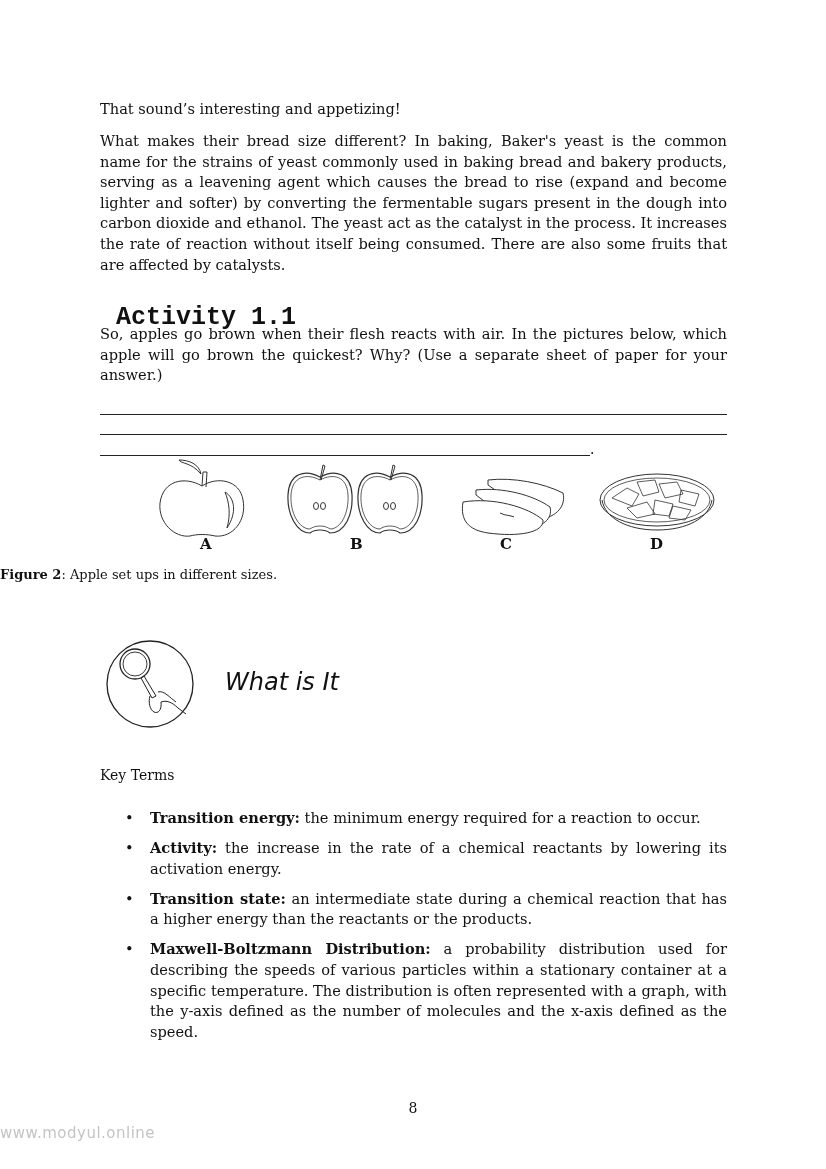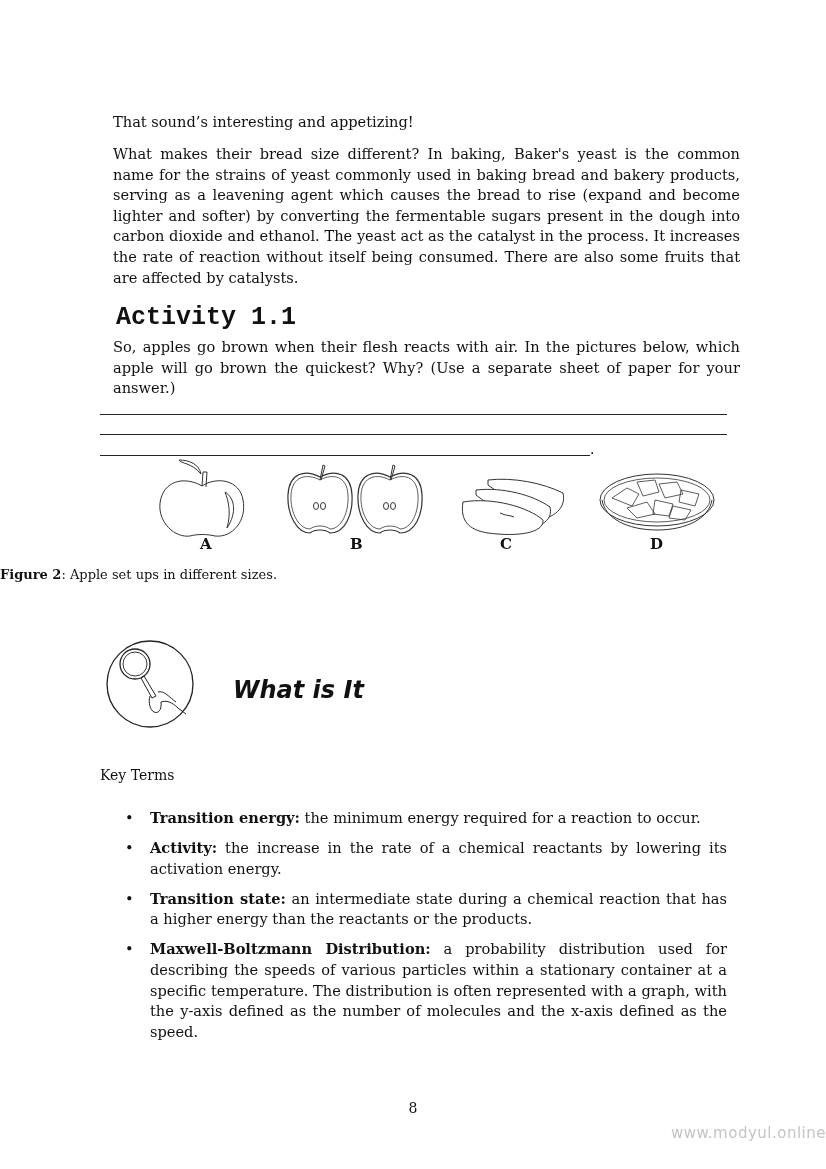--- a/index.html
+++ b/index.html
@@ -1,39 +1,39 @@
 <!DOCTYPE html>
 <html><head>
 <meta charset="utf-8">
 <style>
   html, body { margin: 0; padding: 0; background: #ffffff; }
   body { width: 826px; height: 1169px; position: relative; overflow: hidden;
          font-family: "DejaVu Serif", "Liberation Serif", serif; color: #111; }
-  p.body { font-size: 14.6px; line-height: 20.6px; margin: 13px; text-align: justify; text-align-last: left; }
+  p.body { font-size: 14.6px; line-height: 20.6px; margin: 0; text-align: justify; text-align-last: left; }
   .p1 { position: absolute; left: 100px; top: 99px; width: 627px; }
   .p2 { position: absolute; left: 100px; top: 131px; width: 627px; }
   .h-activity { position: absolute; left: 100px; top: 287px; font-size: 25px; font-weight: bold;
                 font-family: Liberation Mono, monospace; margin: 16px; }
   .p3 { position: absolute; left: 100px; top: 324px; width: 627px; }
   .ans-line { position: absolute; left: 100px; height: 0; border-bottom: 1px solid #222; }
   .dot { position: absolute; font-size: 14px; }
   .apple { position: absolute; }
   .fig-label { position: absolute; top: 535px; font-weight: bold; font-size: 15px; }
   .caption { position: absolute; top: 567px; left: 0; width: 826px; font-size: 13px; }
   .caption b { font-weight: bold; }
   .whatis-icon { position: absolute; left: 106px; top: 640px; }
-  .whatis-title { position: absolute; left: 221px; top: 664px; font-size: 24px; font-weight: bold; font-style: italic;
-                  font-family: "DejaVu Sans", sans-serif; margin: 12px; }
+  .whatis-title { position: absolute; left: 221px; top: 664px; font-size: 24px; font-weight: normal; font-style: italic;
+                  font-family: "DejaVu Sans", sans-serif; margin: 4px; }
   .keyterms { position: absolute; left: 100px; top: 767px; font-size: 14px; }
   ul.terms { position: absolute; left: 100px; top: 808px; width: 627px; margin: 0; padding: 0; list-style: none; }
   ul.terms li { position: relative; padding-left: 50px; font-size: 14.6px; line-height: 20.6px; text-align: justify; text-align-last: left; margin-bottom: 9.5px; }
   ul.terms li .bullet { position: absolute; left: 25px; top: 0; }
   ul.terms li b { font-weight: bold; }
   .pagenum { position: absolute; top: 1100px; left: 0; width: 826px; text-align: center; font-size: 14px; }
-  .watermark { position: absolute; top: 1124px; left: 0; width: 826px; text-align: right; font-size: 15px; color: #c4c4c4;
+  .watermark { position: absolute; top: 1124px; left: 0; width: 826px; text-align: left; font-size: 15px; color: #c4c4c4;
                font-family: "DejaVu Sans", sans-serif; letter-spacing: 0.5px; }
 </style>
 </head>
 <body>
 
 <p class="body p1">That sound’s interesting and appetizing!</p>
 <p class="body p2">What makes their bread size different? In baking, Baker's yeast is the common name for the strains of yeast commonly used in baking bread and bakery products, serving as a leavening agent which causes the bread to rise (expand and become lighter and softer) by converting the fermentable sugars present in the dough into carbon dioxide and ethanol. The yeast act as the catalyst in the process. It increases the rate of reaction without itself being consumed. There are also some fruits that are affected by catalysts.</p>
 
 <h2 class="h-activity">Activity 1.1</h2>
 <p class="body p3">So, apples go brown when their flesh reacts with air. In the pictures below, which apple will go brown the quickest? Why? (Use a separate sheet of paper for your answer.)</p>

